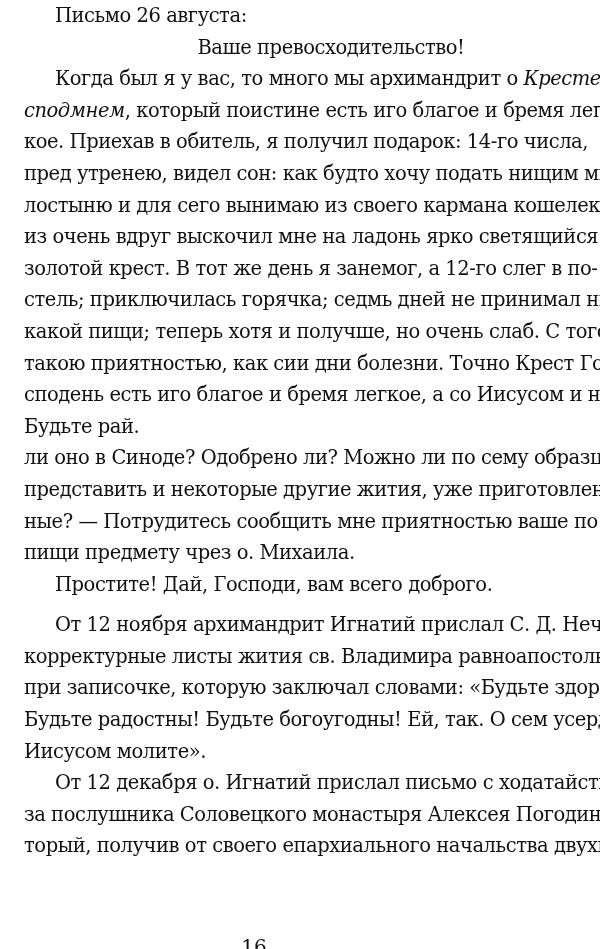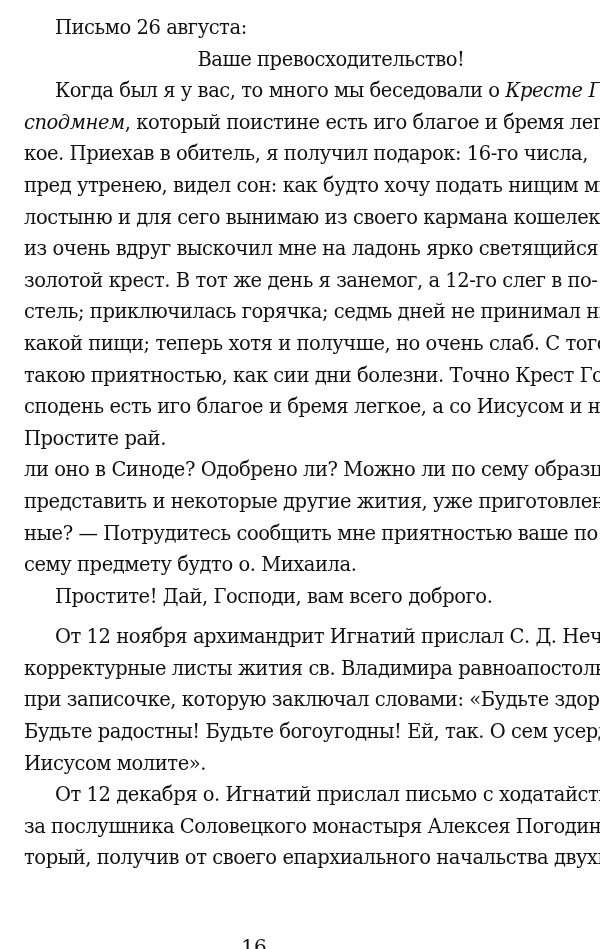--- a/index.html
+++ b/index.html
@@ -1,18 +1,18 @@
 <!DOCTYPE html>
 <html><head>
 <meta charset="utf-8">
 <style>
   html, body { margin: 0; padding: 0; background: #ffffff; }
   body { width: 600px; height: 949px; position: relative; overflow: hidden; }
   .page {
-    position: absolute; left: 24px; top: 12px; width: 554px;
+    position: absolute; left: 24px; top: 0; width: 554px;
     font-family: "DejaVu Serif", "Liberation Serif", serif;
     font-size: 19.5px; line-height: 31.6px; color: #111111;
     letter-spacing: -0.45px;
   }
   .line { display: block; white-space: nowrap; text-align: justify; text-align-last: justify; height: 31.6px; }
   .line.last { text-align-last: left; }
   .indent { padding-left: 31px; }
   .center { text-align: right; text-align-last: center; padding-left: 60px; }
   .gap { height: 9px; }
   em { font-style: italic; }
@@ -22,39 +22,39 @@
   }
 </style>
 </head>
 <body>
 
 <div class="page">
   <span class="line last indent">Письмо 26 августа:</span>
   <span class="line center">Ваше превосходительство!</span>
 
   <div>
-    <span class="line indent"><span>Когда был я у вас, то много мы беседовали о </span><em>Кресте Го-</em></span>
+    <span class="line indent"><span>Когда был я у вас, то много мы архимандрит о </span><em>Кресте Го-</em></span>
     <span class="line"><em id="em2">сподмнем</em><span>, который поистине есть иго благое и бремя лег-</span></span>
-    <span class="line">кое. Приехав в обитель, я получил подарок: 16-го числа,</span>
+    <span class="line">кое. Приехав в обитель, я получил подарок: 14-го числа,</span>
     <span class="line">пред утренею, видел сон: как будто хочу подать нищим ми-</span>
     <span class="line">лостыню и для сего вынимаю из своего кармана кошелек,</span>
     <span class="line">из очень вдруг выскочил мне на ладонь ярко светящийся</span>
     <span class="line">золотой крест. В тот же день я занемог, а 12-го слег в по-</span>
     <span class="line">стель; приключилась горячка; седмь дней не принимал ни-</span>
     <span class="line">какой пищи; теперь хотя и получше, но очень слаб. С того</span>
     <span class="line">такою приятностью, как сии дни болезни. Точно Крест Го-</span>
     <span class="line">сподень есть иго благое и бремя легкое, а со Иисусом и на</span>
-    <span class="line last">Простите рай.</span>
+    <span class="line last">Будьте рай.</span>
   </div>
 
   <div>
     <span class="line">ли оно в Синоде? Одобрено ли? Можно ли по сему образцу</span>
     <span class="line">представить и некоторые другие жития, уже приготовлен-</span>
     <span class="line">ные? — Потрудитесь сообщить мне приятностью ваше по</span>
-    <span class="line last">сему предмету будто о. Михаила.</span>
+    <span class="line last">пищи предмету чрез о. Михаила.</span>
   </div>
 
   <span class="line last indent">Простите! Дай, Господи, вам всего доброго.</span>
 
   <div class="gap"></div>
 
   <div>
     <span class="line indent">От 12 ноября архимандрит Игнатий прислал С. Д. Нечаеву</span>
     <span class="line">корректурные листы жития св. Владимира равноапостольного</span>
     <span class="line">при записочке, которую заключал словами: «Будьте здоровы!</span>

